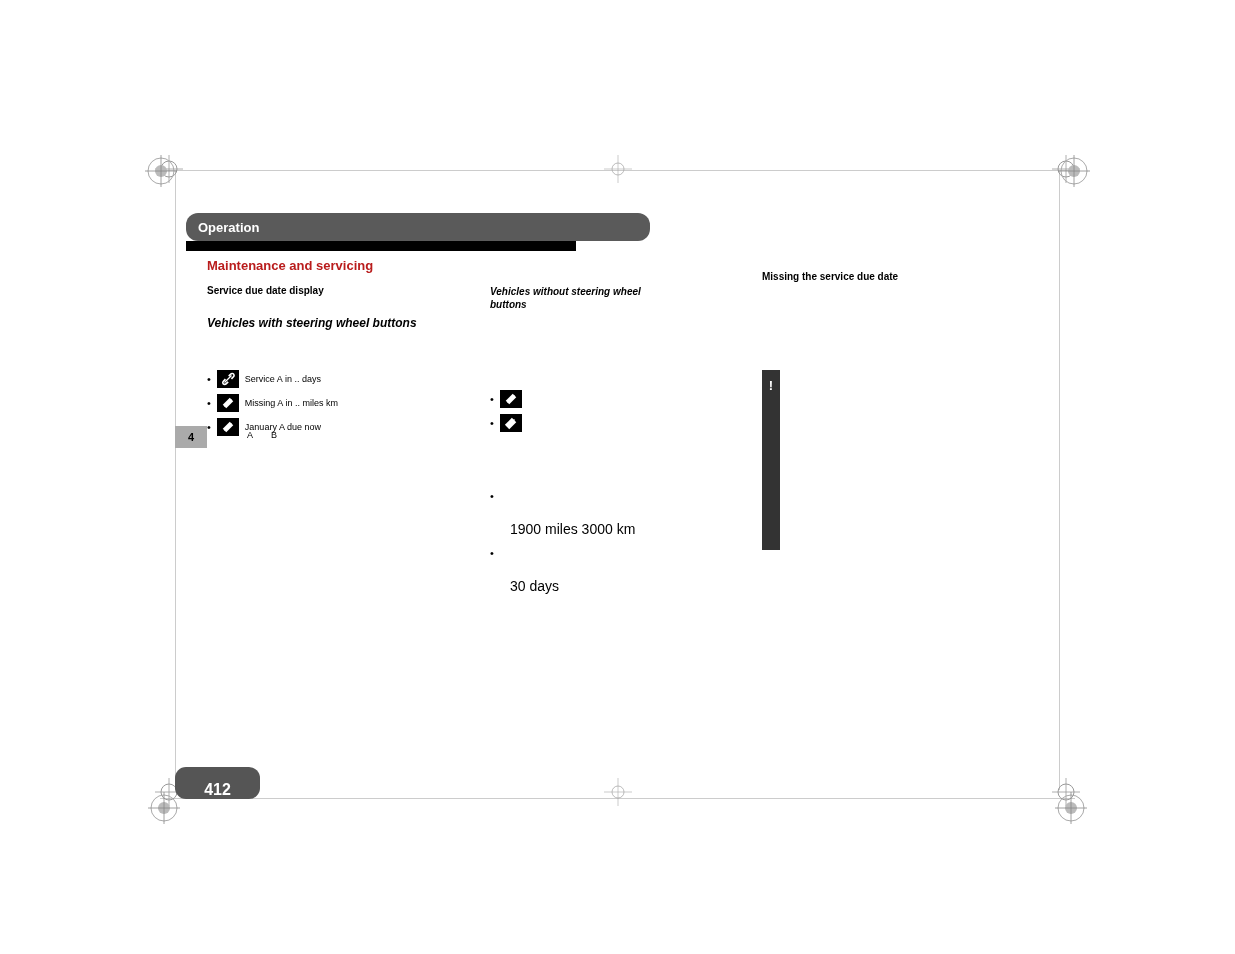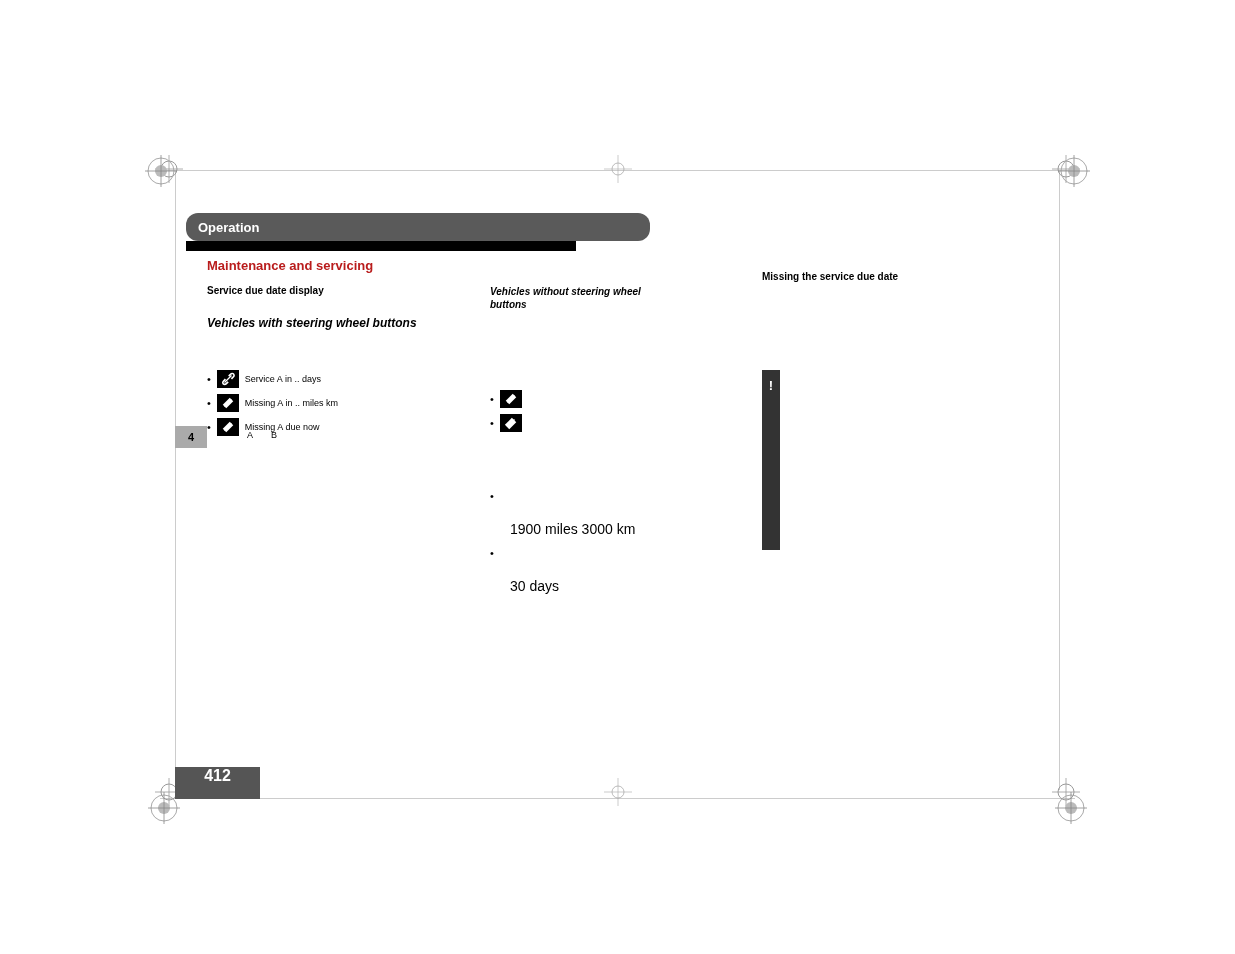--- a/index.html
+++ b/index.html
@@ -201,22 +201,23 @@
 
     
     .page-badge {
       position: absolute;
       bottom: 155px;
       left: 175px;
       width: 85px;
       height: 32px;
       background: #555;
       display: flex;
-      align-items: flex-start;
+      align-items: flex-end;
       justify-content: center;
+      border-radius: 11px;
     }
     .page-number {
       color: #fff;
       font-size: 16px;
       font-weight: bold;
     }
 
     
     .vert-line-left {
       position: absolute;
@@ -367,21 +368,21 @@
       <span>Missing A in .. miles  km</span>
     </div>
     <div class="bullet-item">
       <span class="bullet-dot">•</span>
       <div class="icon-box">
         <svg viewBox="0 0 16 16">
           <line x1="4" y1="12" x2="12" y2="4" stroke="white" stroke-width="1.5"></line>
           <path d="M10 2l4 4-8 8-4-4z" fill="white"></path>
         </svg>
       </div>
-      <span>Missing A due now</span>
+      <span>January A due now</span>
     </div>
   </div>
 
   <div class="ab-labels">A     B</div>
 
   <div class="mid-col">
     <div class="bullet-item">
       <span class="bullet-dot">•</span>
       <div class="icon-box">
         <svg viewBox="0 0 16 16">

